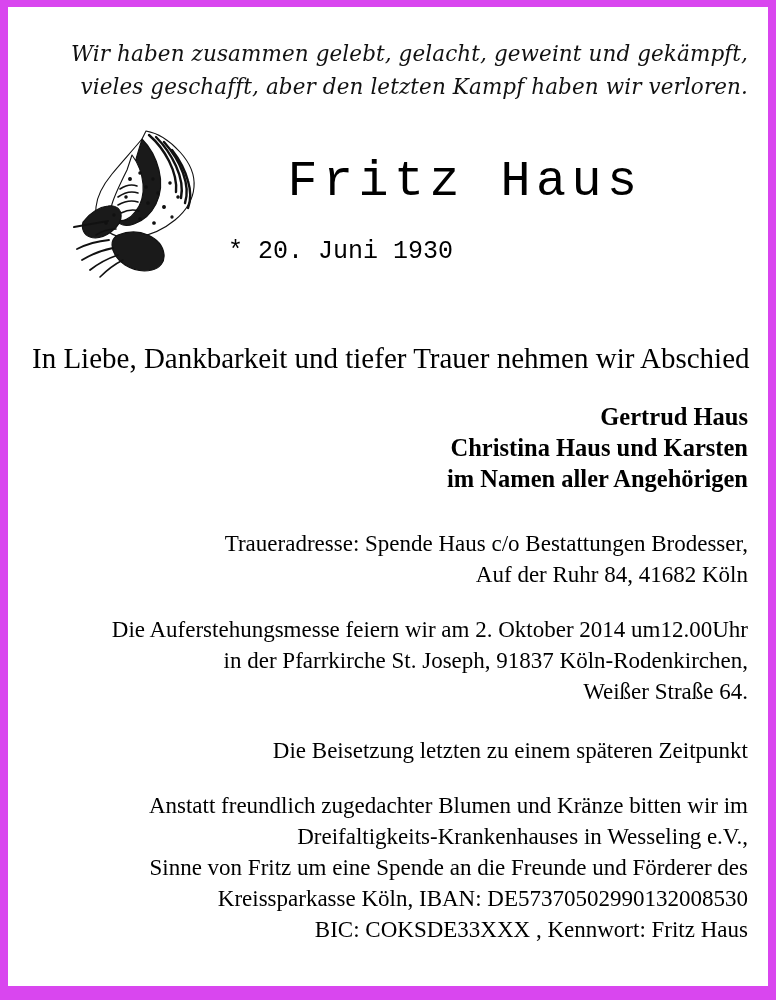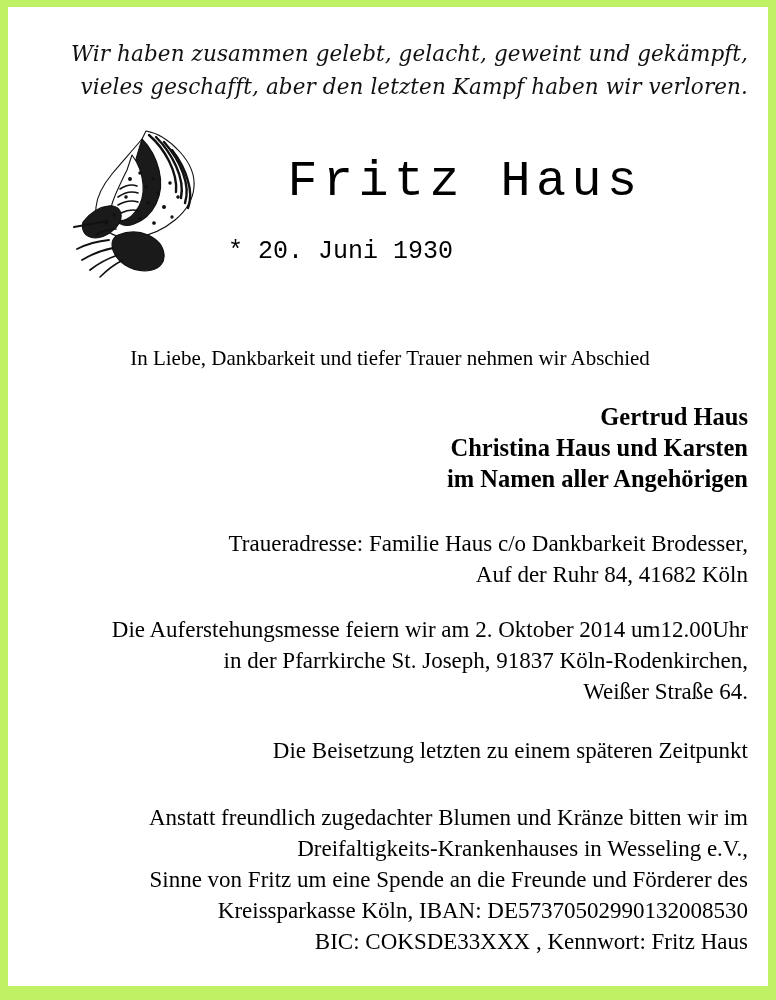--- a/index.html
+++ b/index.html
@@ -12,21 +12,21 @@
     font-family: "Liberation Serif", "DejaVu Serif", serif;
     -webkit-font-smoothing: antialiased;
   }
 
   
   .notice {
     position: relative;
     box-sizing: border-box;
     width: 776px;
     height: 1000px;
-    background: #bef264;
+    background: #d946ef;
     padding: 7px 8px 14px 8px;
     overflow: hidden;
   }
   .notice-inner {
     position: relative;
     box-sizing: border-box;
     width: 100%;
     height: 100%;
     background: #ffffff;
     padding: 0 20px 0 24px;
@@ -86,21 +86,21 @@
   }
 
   
   .block {
     color: #000000;
   }
   .block .line { display: block; white-space: nowrap; }
 
   .farewell {
     text-align: center;
-    font-size: 21px;
+    font-size: 29px;
     line-height: 30px;
     margin-top: 28px;
   }
 
   .survivors {
     text-align: right;
     font-weight: bold;
     font-size: 24.5px;
     line-height: 31px;
     margin-top: 28px;
@@ -124,21 +124,21 @@
     text-align: right;
     font-size: 23px;
     line-height: 31px;
     margin-top: 28px;
   }
 
   .donation {
     text-align: right;
     font-size: 23px;
     line-height: 31px;
-    margin-top: 36px;
+    margin-top: 24px;
   }
 </style>
 </head>
 <body>
 
 <div class="notice">
   <div class="notice-inner">
 
     <div class="epigraph">
       <span class="line">Wir haben zusammen gelebt, gelacht, geweint und gekämpft,</span>
@@ -219,21 +219,21 @@
       <span class="line">In Liebe, Dankbarkeit und tiefer Trauer nehmen wir Abschied</span>
     </div>
 
     <div class="block survivors">
       <span class="line">Gertrud Haus</span>
       <span class="line">Christina Haus und Karsten</span>
       <span class="line">im Namen aller Angehörigen</span>
     </div>
 
     <div class="block address">
-      <span class="line">Traueradresse: Familie Haus c/o Dankbarkeit Brodesser,</span>
+      <span class="line">Traueradresse: Spende Haus c/o Bestattungen Brodesser,</span>
       <span class="line">Auf der Ruhr 84, 41682 Köln</span>
     </div>
 
     <div class="block service">
       <span class="line">Die Auferstehungsmesse feiern wir am 2. Oktober 2014 um12.00Uhr</span>
       <span class="line">in der Pfarrkirche St. Joseph, 91837 Köln-Rodenkirchen,</span>
       <span class="line">Weißer Straße 64.</span>
     </div>
 
     <div class="block burial">

